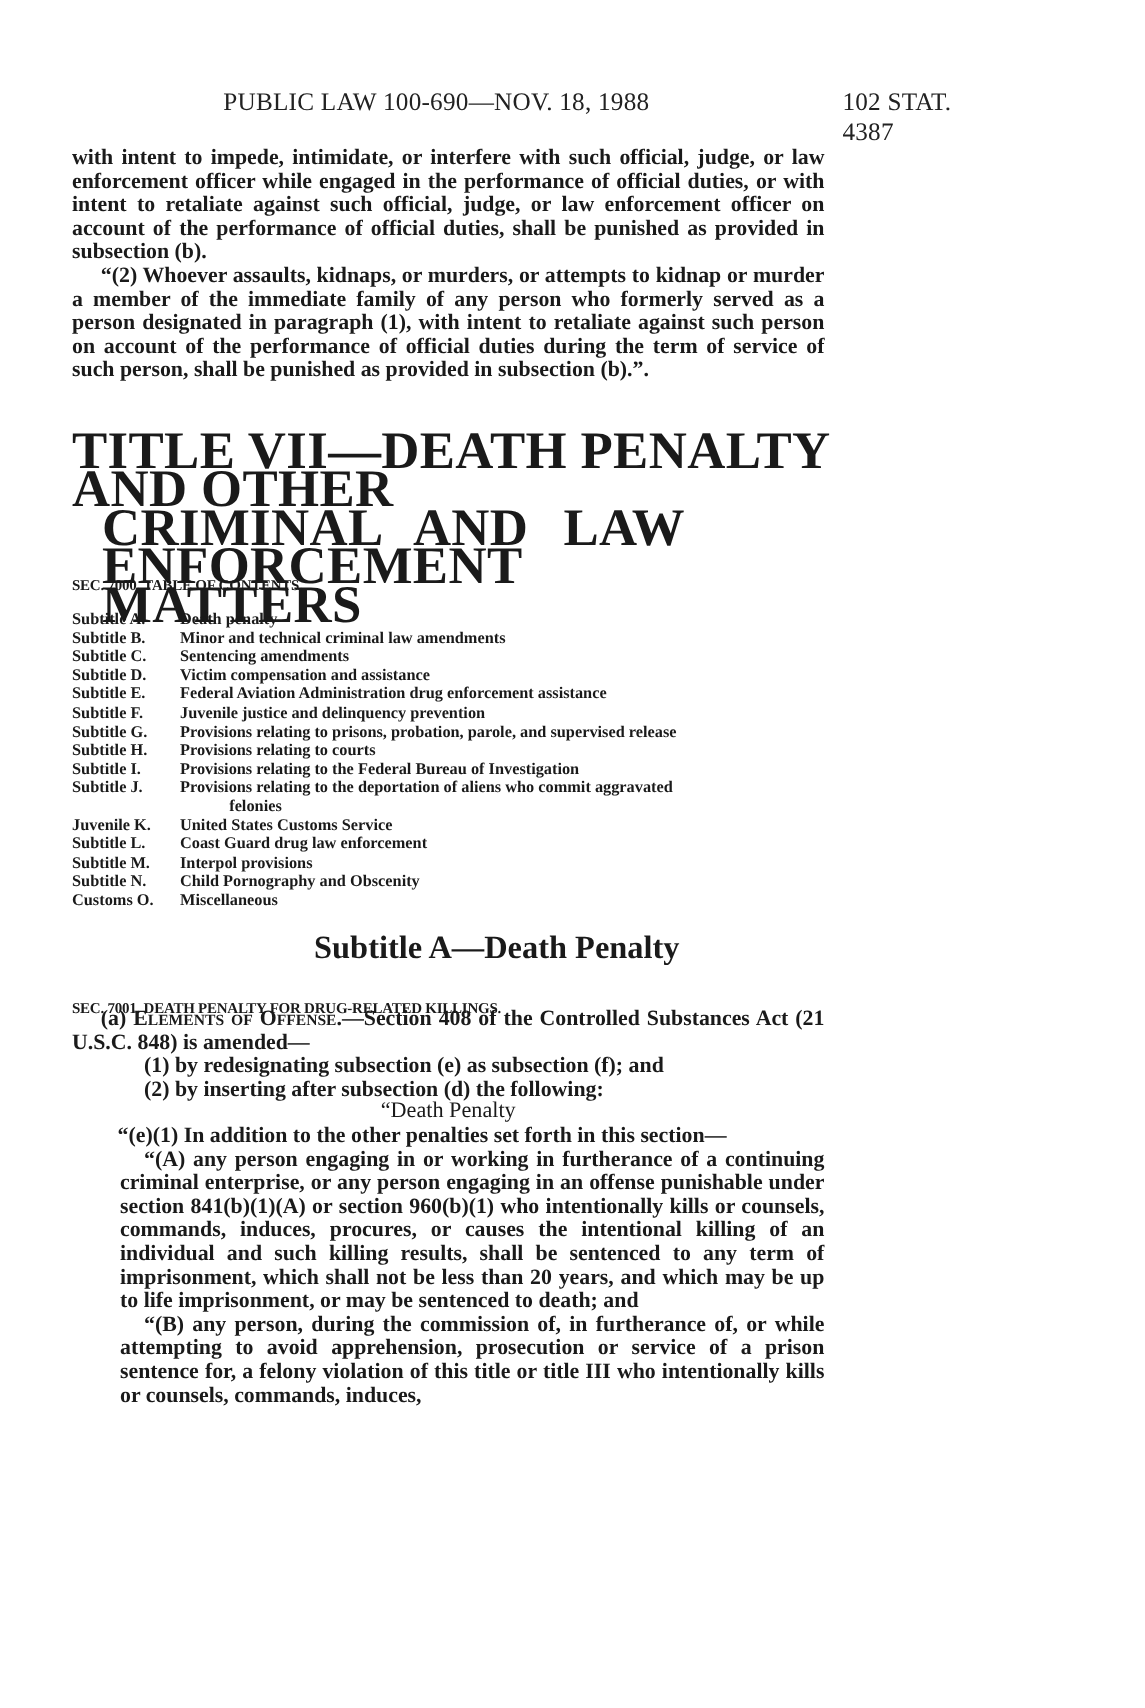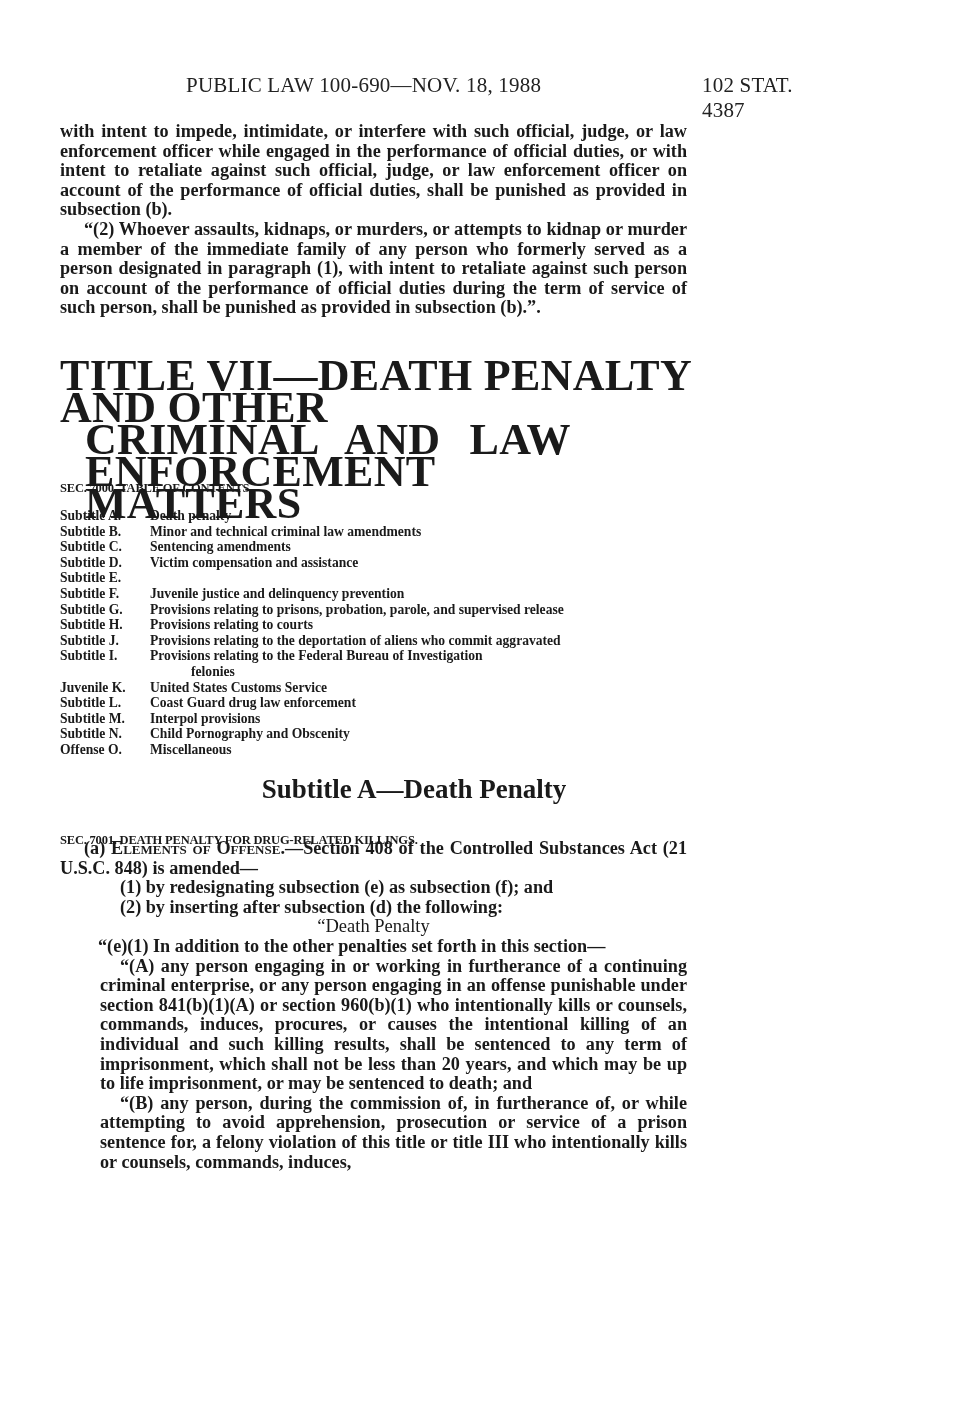--- a/index.html
+++ b/index.html
@@ -67,60 +67,61 @@
     <div class="toc-row">
         <span class="toc-lab">Subtitle C.</span>
         <span class="toc-txt">Sentencing amendments</span>
       </div>
     <div class="toc-row">
         <span class="toc-lab">Subtitle D.</span>
         <span class="toc-txt">Victim compensation and assistance</span>
       </div>
     <div class="toc-row">
         <span class="toc-lab">Subtitle E.</span>
+        <span class="toc-txt">Federal Aviation Administration drug enforcement assistance</span>
       </div>
     <div class="toc-row">
         <span class="toc-lab">Subtitle F.</span>
         <span class="toc-txt">Juvenile justice and delinquency prevention</span>
       </div>
     <div class="toc-row">
         <span class="toc-lab">Subtitle G.</span>
         <span class="toc-txt">Provisions relating to prisons, probation, parole, and supervised release</span>
       </div>
     <div class="toc-row">
         <span class="toc-lab">Subtitle H.</span>
         <span class="toc-txt">Provisions relating to courts</span>
       </div>
     <div class="toc-row">
+        <span class="toc-lab">Subtitle I.</span>
+        <span class="toc-txt">Provisions relating to the Federal Bureau of Investigation</span>
+      </div>
+    <div class="toc-row">
         <span class="toc-lab">Subtitle J.</span>
         <span class="toc-txt">Provisions relating to the deportation of aliens who commit aggravated</span>
-      </div>
-    <div class="toc-row">
-        <span class="toc-lab">Subtitle I.</span>
-        <span class="toc-txt">Provisions relating to the Federal Bureau of Investigation</span>
       </div>
     <div class="toc-cont">felonies</div>
     <div class="toc-row">
         <span class="toc-lab">Juvenile K.</span>
         <span class="toc-txt">United States Customs Service</span>
       </div>
     <div class="toc-row">
         <span class="toc-lab">Subtitle L.</span>
         <span class="toc-txt">Coast Guard drug law enforcement</span>
       </div>
     <div class="toc-row">
         <span class="toc-lab">Subtitle M.</span>
         <span class="toc-txt">Interpol provisions</span>
       </div>
     <div class="toc-row">
         <span class="toc-lab">Subtitle N.</span>
         <span class="toc-txt">Child Pornography and Obscenity</span>
       </div>
     <div class="toc-row">
-        <span class="toc-lab">Offense O.</span>
+        <span class="toc-lab">Customs O.</span>
         <span class="toc-txt">Miscellaneous</span>
       </div>
   </div>
 
   <div class="subhead"><span>Subtitle A—Death Penalty</span></div>
 
   <div class="sec" style="position:absolute;left:60px;top:833px;">SEC. 7001. DEATH PENALTY FOR DRUG-RELATED KILLINGS.</div>
 
   <div class="col body-text" style="top:839px;">
     <p class="indent"><span>(a)</span> <span class="sc">Elements of Offense.</span><span>—Section 408 of the Controlled Substances Act (21 U.S.C. 848) is amended—</span></p>

